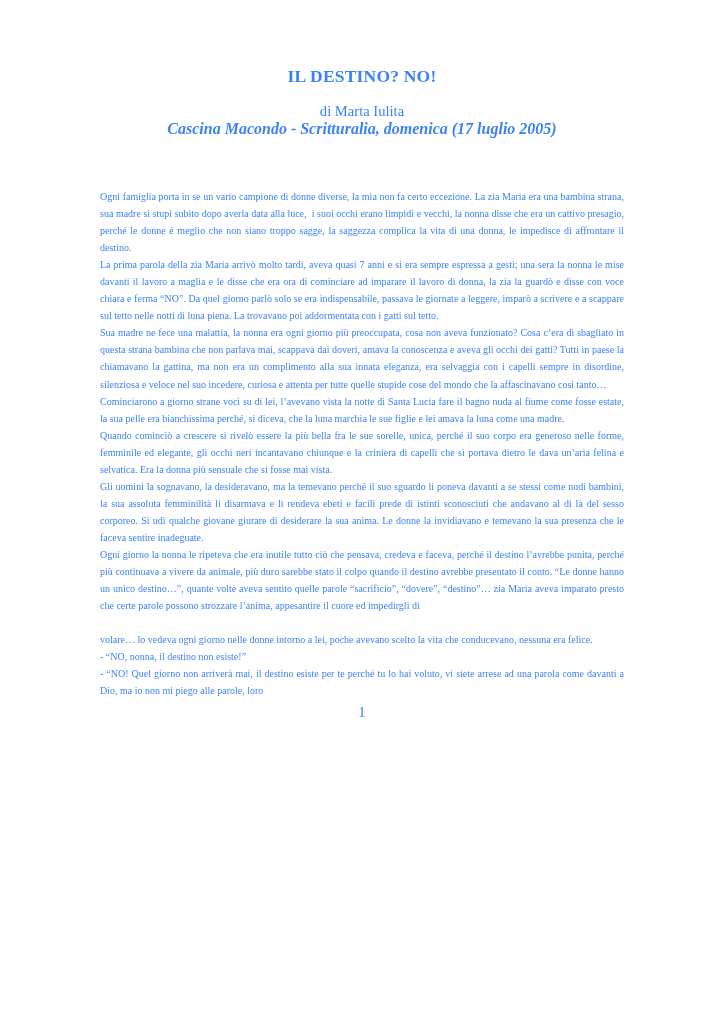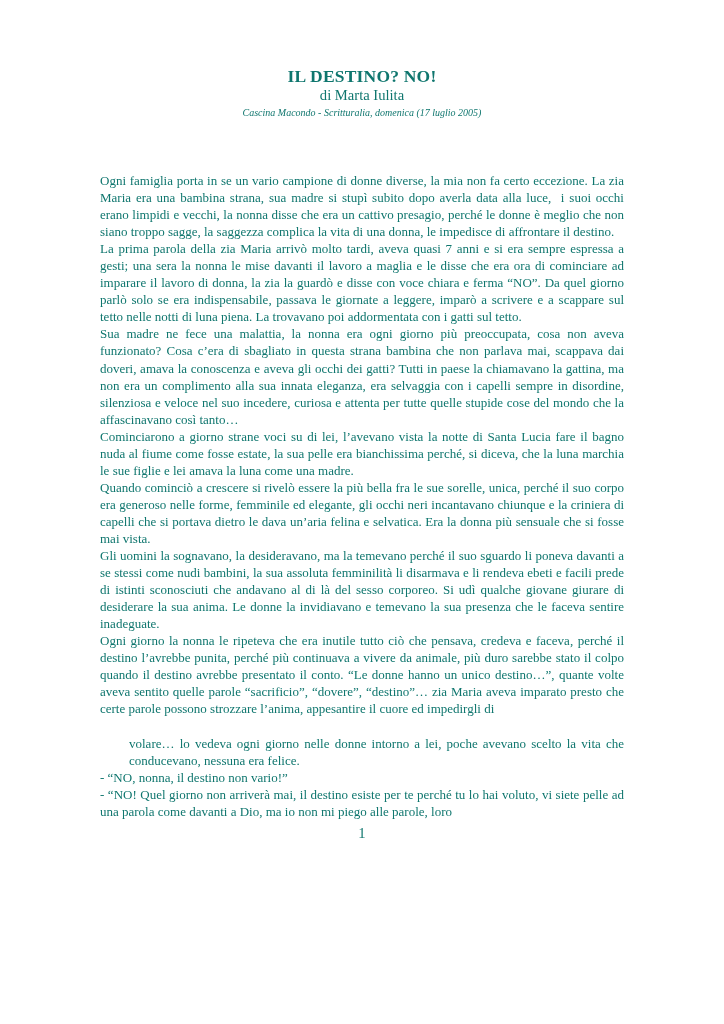--- a/index.html
+++ b/index.html
@@ -8,55 +8,55 @@
     background: #ffffff;
   }
   .page {
     position: relative;
     width: 724px;
     height: 1024px;
     background: #ffffff;
     box-sizing: border-box;
     padding: 66px 100px 0 100px;
     font-family: "Liberation Serif", "DejaVu Serif", serif;
-    color: #0f766e;
+    color: #3b82f6;
     overflow: hidden;
   }
   .doc-header {
     text-align: center;
   }
   .doc-title {
     font-size: 17.5px;
     font-weight: bold;
     line-height: 21px;
     letter-spacing: 0.2px;
   }
   .doc-byline {
     font-size: 14.6px;
     line-height: 17px;
-    margin-top: 0;
+    margin-top: 16px;
   }
   .doc-source {
-    font-size: 10px;
+    font-size: 16px;
     font-style: italic;
     line-height: 17px;
+    font-weight: bold;
   }
   .doc-body {
     margin-top: 51px;
-    font-size: 13px;
+    font-size: 10px;
     line-height: 17.05px;
     text-align: justify;
   }
   .doc-body p {
     margin: 0;
     padding: 0;
   }
   .doc-body p.gap-before {
     margin-top: 17.05px;
-    margin-left: 29px;
   }
   .page-footer {
     text-align: center;
     font-size: 14.6px;
     line-height: 17px;
     margin-top: 5px;
   }
 </style>
 </head>
 <body>
@@ -71,21 +71,21 @@
 
   <div class="doc-body">
     <p>Ogni famiglia porta in se un vario campione di donne diverse, la mia non fa certo eccezione. La zia Maria era una bambina strana, sua madre si stupì subito dopo averla data alla luce,&nbsp; i suoi occhi erano limpidi e vecchi, la nonna disse che era un cattivo presagio, perché le donne è meglio che non siano troppo sagge, la saggezza complica la vita di una donna, le impedisce di affrontare il destino.</p>
     <p>La prima parola della zia Maria arrivò molto tardi, aveva quasi 7 anni e si era sempre espressa a gesti; una sera la nonna le mise davanti il lavoro a maglia e le disse che era ora di cominciare ad imparare il lavoro di donna, la zia la guardò e disse con voce chiara e ferma “NO”. Da quel giorno parlò solo se era indispensabile, passava le giornate a leggere, imparò a scrivere e a scappare sul tetto nelle notti di luna piena. La trovavano poi addormentata con i gatti sul tetto.</p>
     <p>Sua madre ne fece una malattia, la nonna era ogni giorno più preoccupata, cosa non aveva funzionato? Cosa c’era di sbagliato in questa strana bambina che non parlava mai, scappava dai doveri, amava la conoscenza e aveva gli occhi dei gatti? Tutti in paese la chiamavano la gattina, ma non era un complimento alla sua innata eleganza, era selvaggia con i capelli sempre in disordine, silenziosa e veloce nel suo incedere, curiosa e attenta per tutte quelle stupide cose del mondo che la affascinavano così tanto…</p>
     <p>Cominciarono a giorno strane voci su di lei, l’avevano vista la notte di Santa Lucia fare il bagno nuda al fiume come fosse estate, la sua pelle era bianchissima perché, si diceva, che la luna marchia le sue figlie e lei amava la luna come una madre.</p>
     <p>Quando cominciò a crescere si rivelò essere la più bella fra le sue sorelle, unica, perché il suo corpo era generoso nelle forme, femminile ed elegante, gli occhi neri incantavano chiunque e la criniera di capelli che si portava dietro le dava un’aria felina e selvatica. Era la donna più sensuale che si fosse mai vista.</p>
     <p>Gli uomini la sognavano, la desideravano, ma la temevano perché il suo sguardo li poneva davanti a se stessi come nudi bambini, la sua assoluta femminilità li disarmava e li rendeva ebeti e facili prede di istinti sconosciuti che andavano al di là del sesso corporeo. Si udì qualche giovane giurare di desiderare la sua anima. Le donne la invidiavano e temevano la sua presenza che le faceva sentire inadeguate.</p>
     <p>Ogni giorno la nonna le ripeteva che era inutile tutto ciò che pensava, credeva e faceva, perché il destino l’avrebbe punita, perché più continuava a vivere da animale, più duro sarebbe stato il colpo quando il destino avrebbe presentato il conto. “Le donne hanno un unico destino…”, quante volte aveva sentito quelle parole “sacrificio”, “dovere”, “destino”… zia Maria aveva imparato presto che certe parole possono strozzare l’anima, appesantire il cuore ed impedirgli di</p>
     <p class="gap-before">volare… lo vedeva ogni giorno nelle donne intorno a lei, poche avevano scelto la vita che conducevano, nessuna era felice.</p>
-    <p>- “NO, nonna, il destino non vario!”</p>
-    <p>- “NO! Quel giorno non arriverà mai, il destino esiste per te perché tu lo hai voluto, vi siete pelle ad una parola come davanti a Dio, ma io non mi piego alle parole, loro</p>
+    <p>- “NO, nonna, il destino non esiste!”</p>
+    <p>- “NO! Quel giorno non arriverà mai, il destino esiste per te perché tu lo hai voluto, vi siete arrese ad una parola come davanti a Dio, ma io non mi piego alle parole, loro</p>
   </div>
 
   <div class="page-footer">
     <span>1</span>
   </div>
 
 </div>
 
 </body></html>

